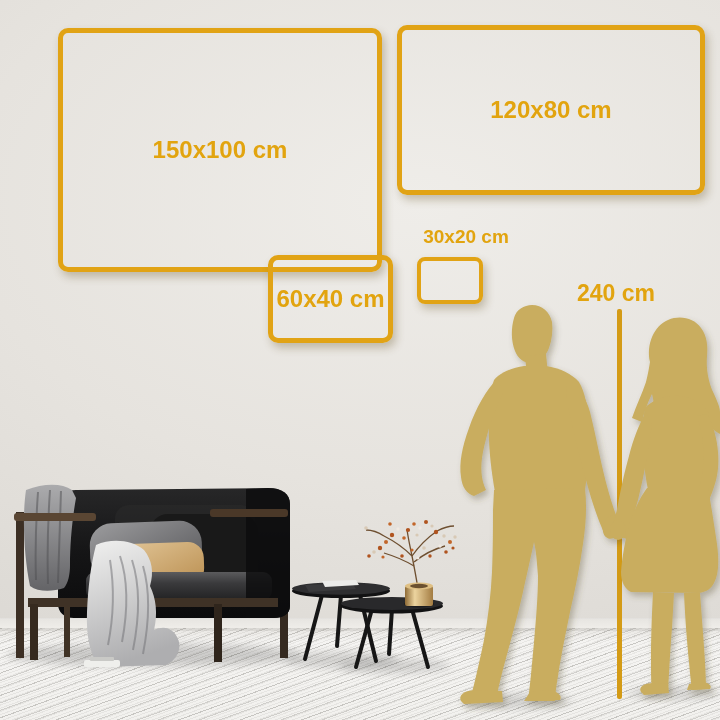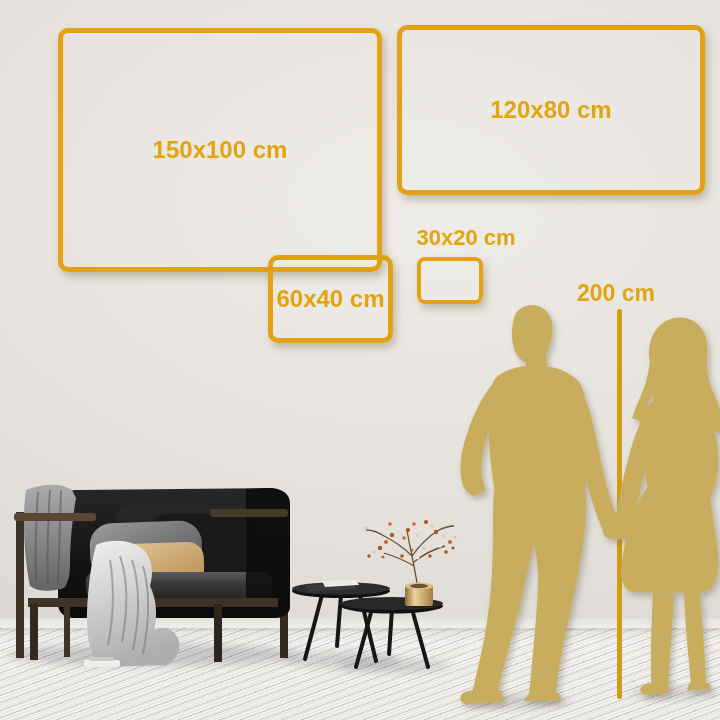--- a/index.html
+++ b/index.html
@@ -40,21 +40,21 @@
   }
   .flabel{
     color:#e2a40f;font-weight:700;font-size:24px;line-height:1;
     letter-spacing:0px;white-space:nowrap;
   }
   .f-150x100{left:58px;top:28px;width:324px;height:244px;}
   .f-120x80 {left:397px;top:25px;width:308px;height:170px;}
   .f-60x90  {left:59px;top:257px;width:196px;height:128px;}
   .f-60x40  {left:268px;top:255px;width:125px;height:88px;}
   .f-30x20  {left:417px;top:257px;width:66px;height:47px;border-width:4px;border-radius:8px;}
-  .lab-30x20{position:absolute;left:406px;top:227px;width:120px;text-align:center;font-size:22px;}
+  .lab-30x20{position:absolute;left:406px;top:227px;width:120px;text-align:center;font-size:19px;}
   .lab-180  {position:absolute;left:566px;top:282px;width:100px;text-align:center;font-size:23px;}
   .measure-line{
     position:absolute;left:617px;top:309px;width:5px;height:390px;
     background:#d49b16;border-radius:2px;
   }
   .scene-svg{position:absolute;left:0;top:0;}
 </style>
 </head>
 <body>
 
@@ -69,21 +69,21 @@
   </div>
   <div class="frame f-120x80">
     <span class="flabel">120x80 cm</span>
   </div>
   <div class="frame f-60x40">
     <span class="flabel">60x40 cm</span>
   </div>
   <div class="flabel lab-30x20">30x20 cm</div>
   <div class="frame f-30x20"></div>
 
-  <div class="flabel lab-180">200 cm</div>
+  <div class="flabel lab-180">240 cm</div>
   <div class="measure-line"></div>
 
   <svg class="scene-svg" width="720" height="720" viewBox="0 0 720 720">
     <defs>
       <linearGradient id="gShell" x1="0" y1="0" x2="0" y2="1">
         <stop offset="0" stop-color="#272728"></stop>
           <stop offset="0.5" stop-color="#151516"></stop>
           <stop offset="1" stop-color="#0b0b0c"></stop>
       </linearGradient>
       <linearGradient id="gGrayPil" x1="0" y1="0" x2="1" y2="1">

